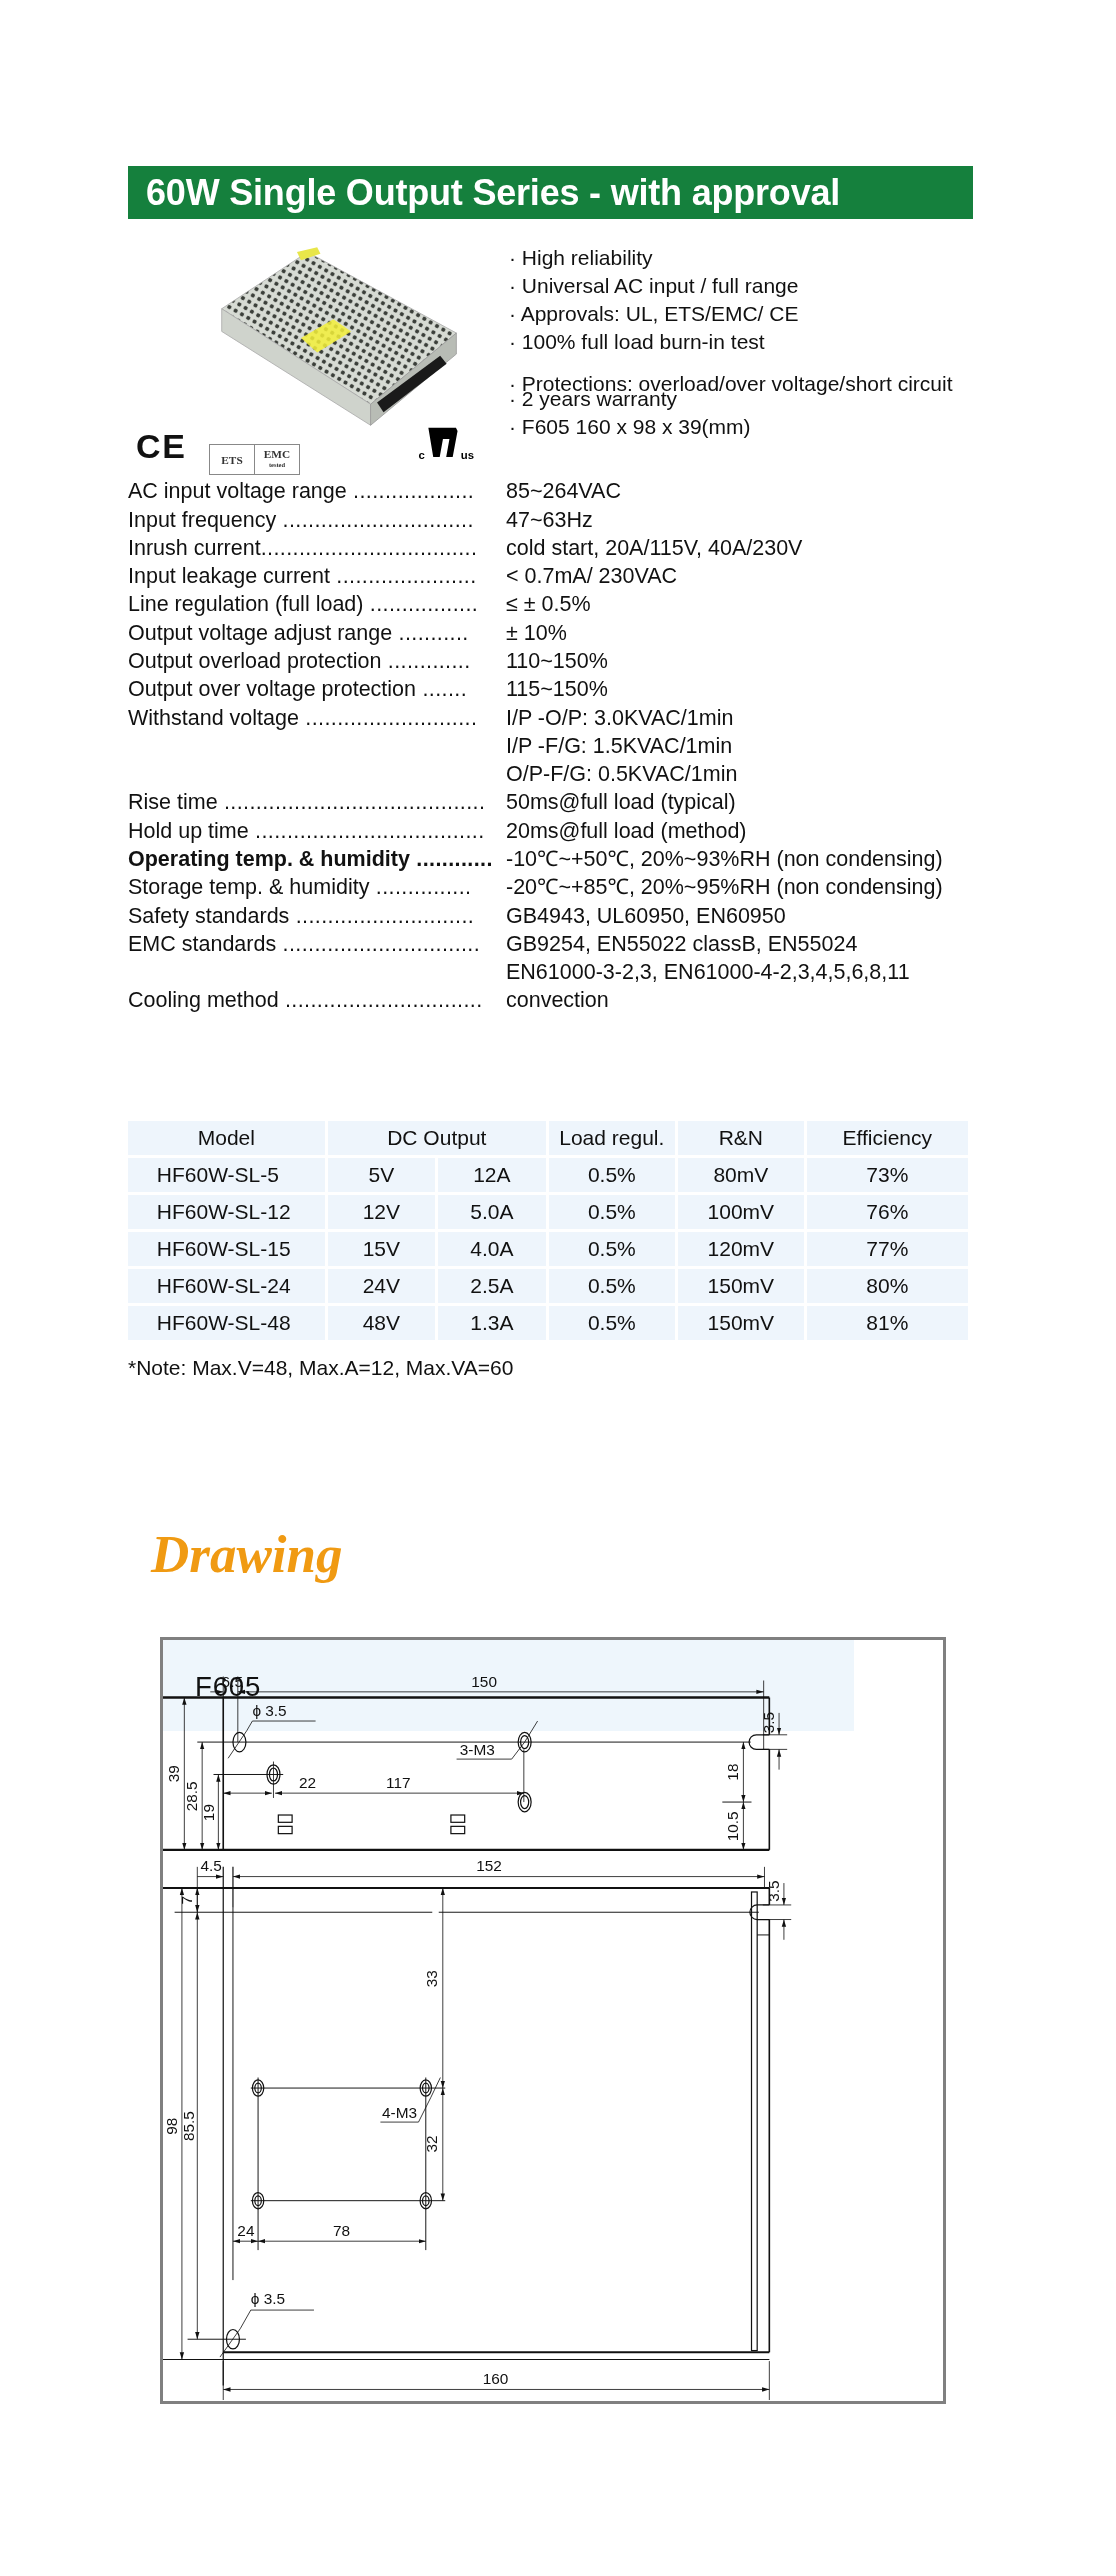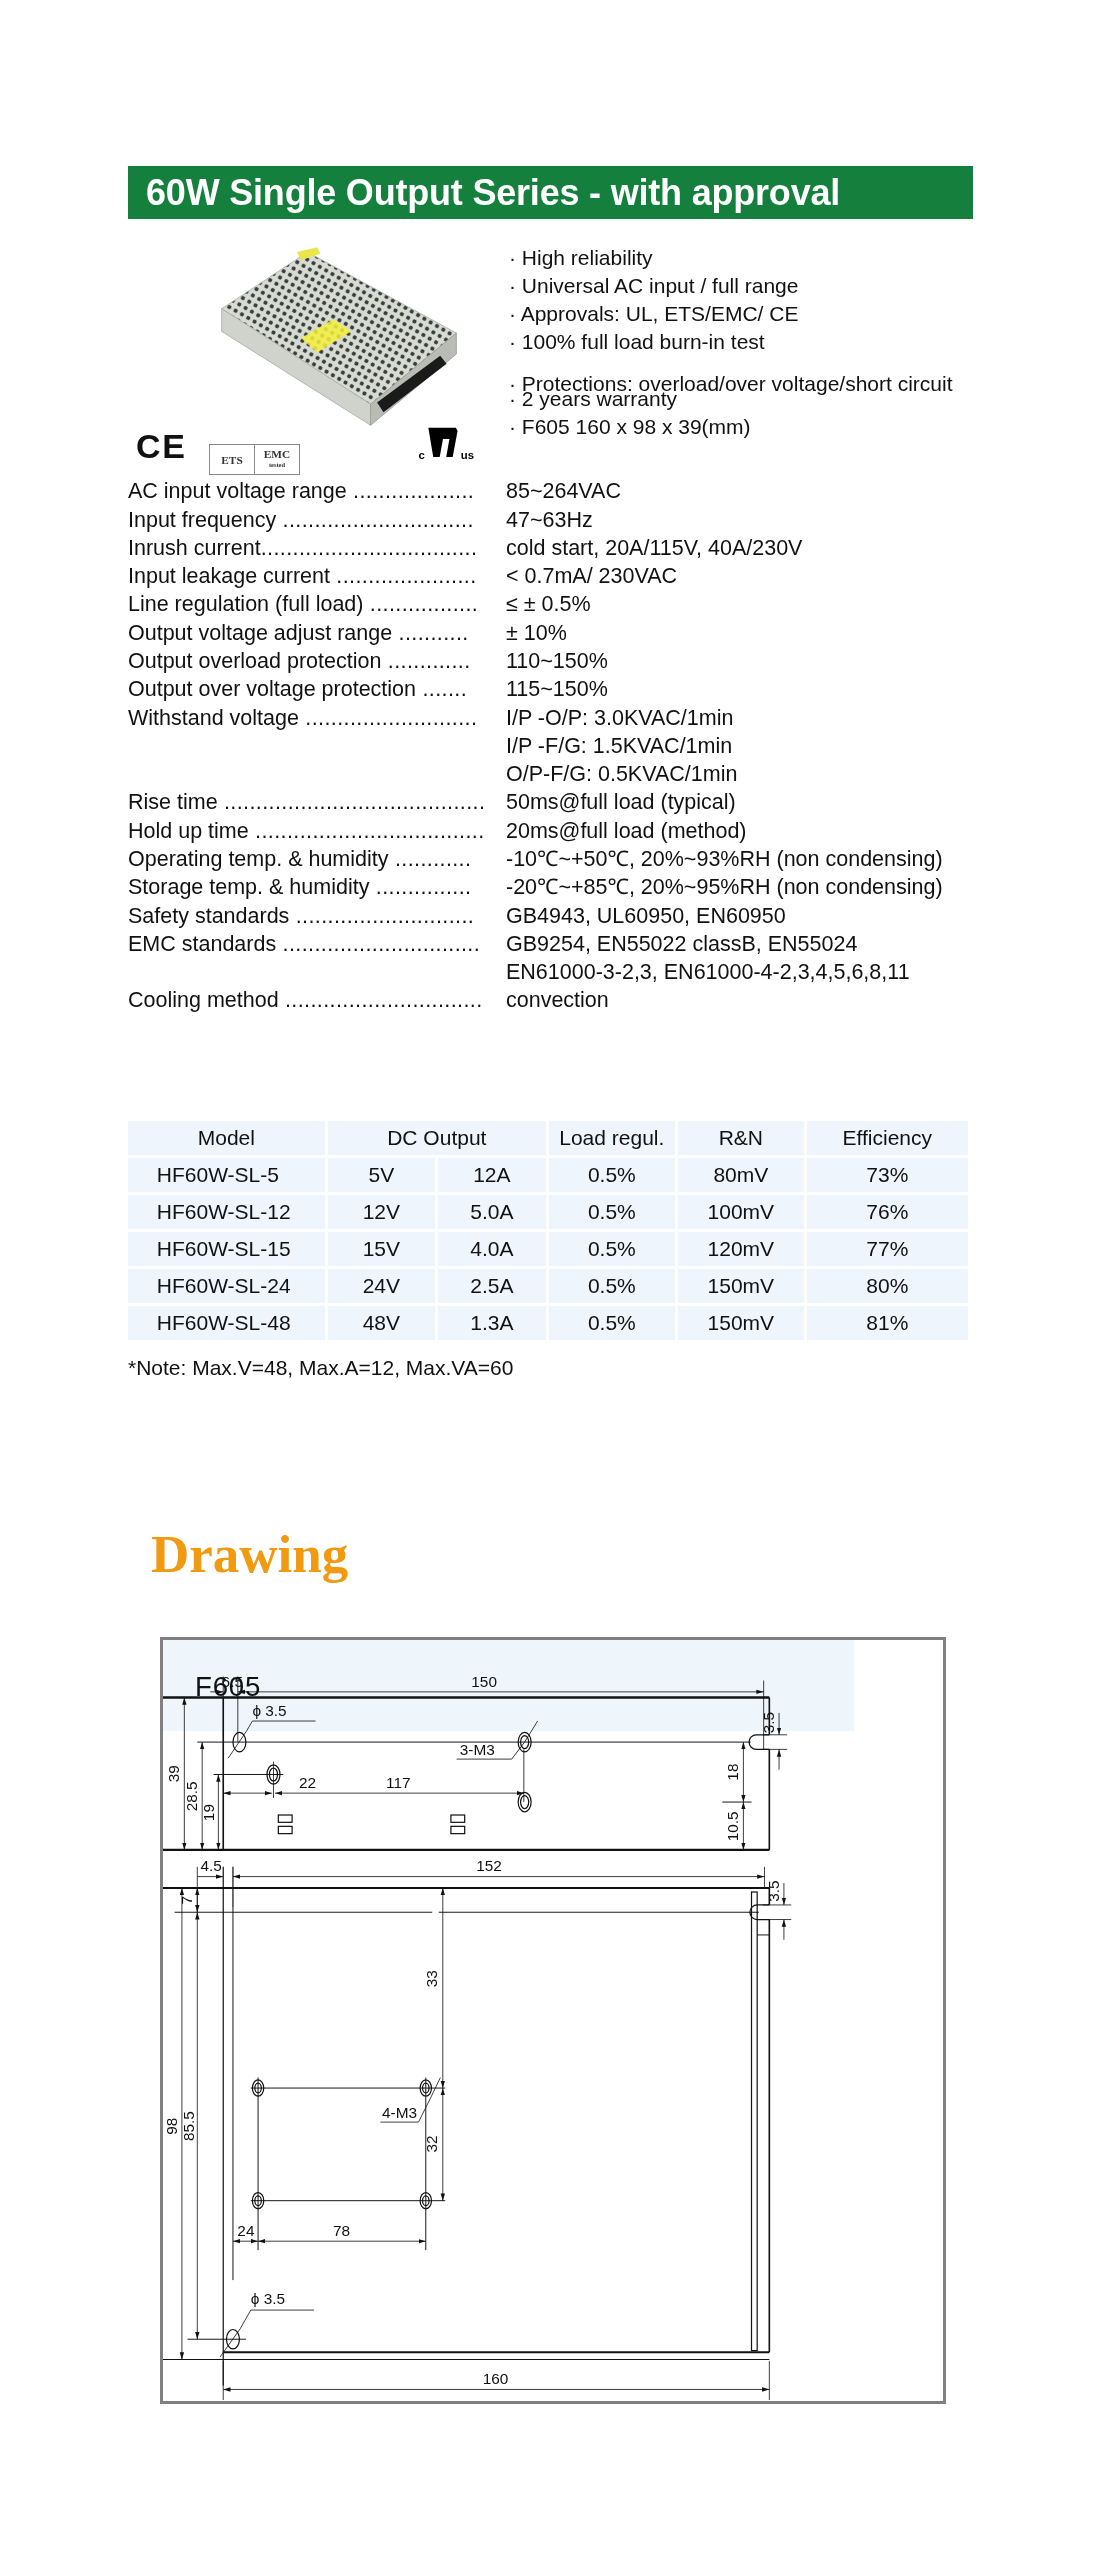--- a/index.html
+++ b/index.html
@@ -25,21 +25,21 @@
   .spec-value { left: 506px; font-size: 21.5px; white-space: nowrap; line-height: 26px; }
   .dots { letter-spacing: 0.4px; }
 
   #model-table { left: 128px; top: 1121px; width: 846px; border-collapse: separate; border-spacing: 3.2px 3.2px; margin: -3.2px; }
   #model-table td, #model-table th { background: #eef5fc; font-size: 21px; font-weight: normal; height: 34px;
        padding: 0; text-align: center; white-space: nowrap; }
   #model-table td.model { text-align: left; padding-left: 29px; }
 
   #note { left: 128px; top: 1356px; font-size: 21px; white-space: nowrap; }
 
-  #drawing-title { left: 151px; top: 1524px; font-family: "Liberation Serif", serif; font-weight: bold;
+  #drawing-title { left: 151px; top: 1524px; font-family: "Liberation Serif", serif; font-style: italic; font-weight: bold;
                    font-size: 53px; color: #f09a12; letter-spacing: 0; }
 
   #drawing-frame { left: 160px; top: 1637px; width: 786px; height: 767px; border: 3.2px solid #808080; box-sizing: border-box; background: #fff; }
   #drawing-header { left: 0; top: 0; width: 691px; height: 91px; background: #eef6fc; }
   #drawing-code { left: 32px; top: 31px; font-size: 27.6px; letter-spacing: 0.8px; }
   #drawing-svg { left: 0; top: 0; }
   #drawing-svg text { font-family: "Liberation Sans", sans-serif; font-size: 19px; fill: #111; }
 </style>
 </head>
 <body>
@@ -134,21 +134,21 @@
     </div>
     <div>
       <div class="abs spec-label" style="top: 789px;"><span>Rise time</span><span class="dots"> .........................................</span></div>
       <div class="abs spec-value" style="top: 789px;"> 50ms@full load (typical)</div>
     </div>
     <div>
       <div class="abs spec-label" style="top: 818px;"><span>Hold up time</span><span class="dots"> ....................................</span></div>
       <div class="abs spec-value" style="top: 818px;"> 20ms@full load (method)</div>
     </div>
     <div>
-      <div class="abs spec-label" style="top: 846px;"><span>Operating temp. &amp; humidity</span><span class="dots"> ............</span></div>
+      <div class="abs spec-label" style="top: 846px; font-weight: bold;"><span>Operating temp. &amp; humidity</span><span class="dots"> ............</span></div>
       <div class="abs spec-value" style="top: 846px;">-10℃~+50℃, 20%~93%RH (non condensing)</div>
     </div>
     <div>
       <div class="abs spec-label" style="top: 874px;"><span>Storage temp. &amp; humidity</span><span class="dots"> ...............</span></div>
       <div class="abs spec-value" style="top: 874px;">-20℃~+85℃, 20%~95%RH (non condensing)</div>
     </div>
     <div>
       <div class="abs spec-label" style="top: 903px;"><span>Safety standards</span><span class="dots"> ............................</span></div>
       <div class="abs spec-value" style="top: 903px;">GB4943, UL60950, EN60950</div>
     </div>

